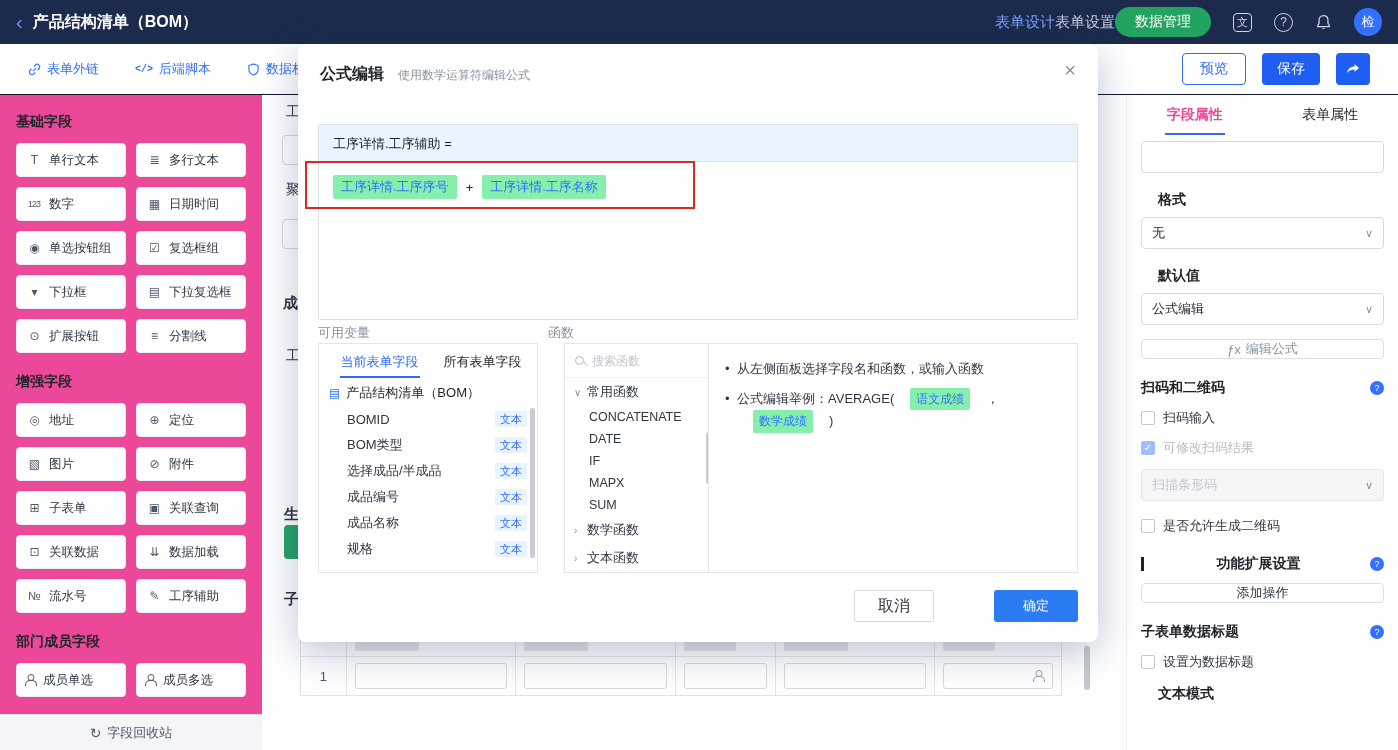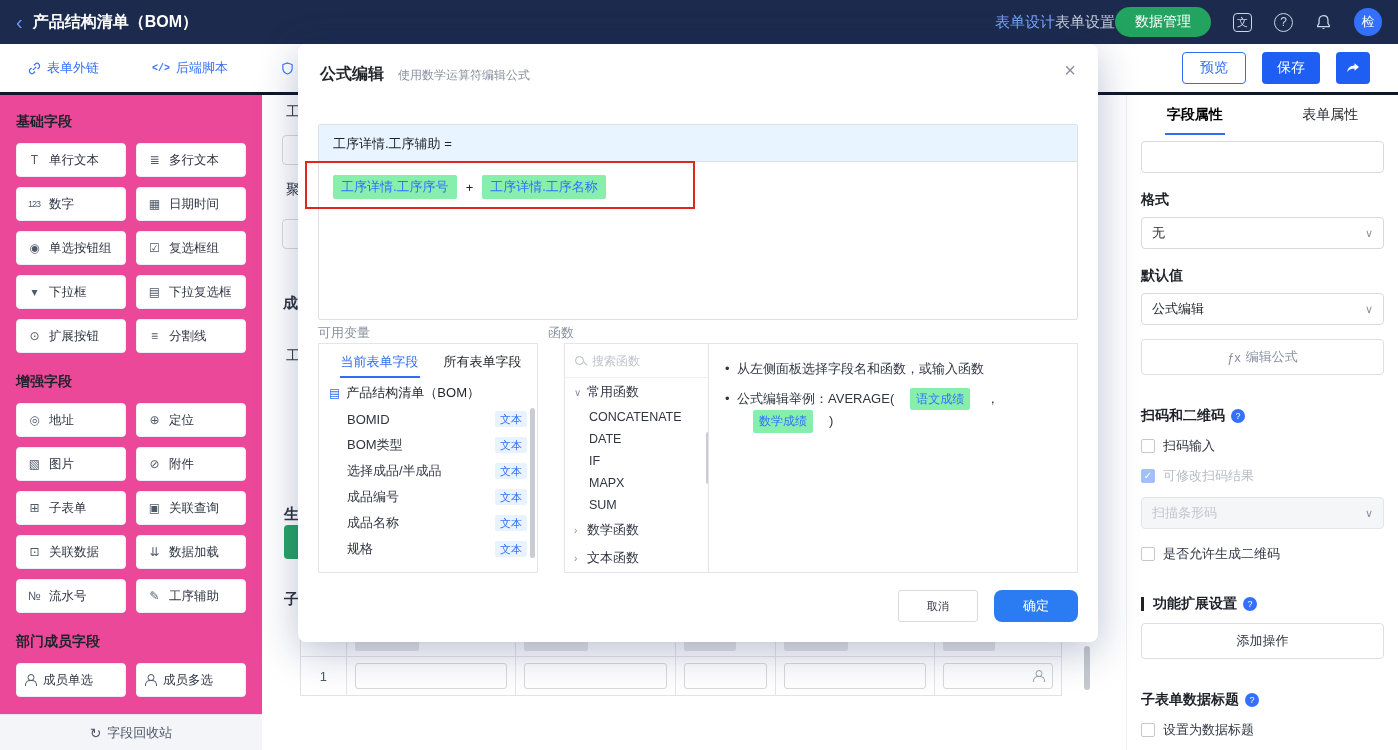--- a/index.html
+++ b/index.html
@@ -15,21 +15,21 @@
   .tb-center { flex:1; display:flex; justify-content:flex-end; font-size:15px; }
   .tb-nav { color:#c3cbdd; cursor:pointer; }
   .tb-nav.active { color:#76a1ff; }
   .tb-right { display:flex; align-items:center; gap:22px; }
   .btn-green { height:30px; padding:0 20px; border-radius:16px; background:#22a35f; color:#fff; font-size:14px; display:flex; align-items:center; cursor:pointer; }
   .lang-box { width:19px; height:19px; border:1.4px solid #cdd5e6; border-radius:4px; color:#cdd5e6; font-size:11px; display:flex; align-items:center; justify-content:center; }
   .help-circ { width:19px; height:19px; border:1.4px solid #cdd5e6; border-radius:50%; color:#cdd5e6; font-size:12px; display:flex; align-items:center; justify-content:center; }
   .avatar { width:28px; height:28px; border-radius:50%; background:#3370ff; color:#fff; font-size:13px; display:flex; align-items:center; justify-content:center; }
 
   
-  .toolbar { position:absolute; left:0; top:44px; width:100%; height:51px; background:#fff; border-bottom:3px solid #0f172a; display:flex; align-items:center; padding:0 28px; gap:53px; z-index:4; }
+  .toolbar { position:absolute; left:0; top:44px; width:100%; height:51px; background:#fff; border-bottom:1px solid #0f172a; display:flex; align-items:center; padding:0 28px; gap:36px; z-index:4; }
   .tool-link { display:flex; align-items:center; gap:6px; color:#3370ff; font-size:13px; cursor:pointer; }
   .code-ic { font-size:10px; font-weight:700; color:#3370ff; font-family:"Liberation Mono",monospace; }
   .tool-right { margin-left:auto; display:flex; align-items:center; gap:16px; }
   .btn-preview { width:64px; height:32px; border:1px solid #2f6ef4; border-radius:4px; color:#2f6ef4; background:#fff; font-size:14px; display:flex; align-items:center; justify-content:center; cursor:pointer; }
   .btn-save { width:58px; height:32px; border-radius:4px; background:#1e5ef3; color:#fff; font-size:14px; display:flex; align-items:center; justify-content:center; cursor:pointer; }
   .btn-share { width:34px; height:32px; border-radius:4px; background:#1e5ef3; display:flex; align-items:center; justify-content:center; cursor:pointer; }
 
   
   .lsb { position:absolute; left:0; top:95px; width:262px; bottom:0; background:#ec4899; padding:14px 16px 44px; overflow:hidden; z-index:3; }
   .sec-title { font-size:14px; font-weight:700; color:#1f2329; margin:4px 0 12px; }
@@ -61,31 +61,31 @@
   
   .person-icon { position:relative; width:12px; height:12px; display:inline-block; flex:none; }
   .person-icon::before { content:""; position:absolute; top:0; left:50%; transform:translateX(-50%); width:5px; height:5px; border:1.3px solid currentColor; border-radius:50%; }
   .person-icon::after { content:""; position:absolute; bottom:0; left:50%; transform:translateX(-50%); width:10px; height:5px; border:1.3px solid currentColor; border-bottom:none; border-radius:5px 5px 0 0; }
 
   
   .rsb { position:absolute; right:0; top:95px; width:272px; bottom:0; background:#fff; border-left:1px solid #eef0f2; overflow:hidden; z-index:3; }
   .rtabs { height:40px; display:flex; }
   .rtab { flex:1; display:flex; justify-content:center; align-items:flex-end; font-size:14px; color:#1f2329; cursor:pointer; }
   .rtab span { padding:0 2px 9px; border-bottom:2px solid transparent; }
-  .rtab.active { color:#000000; font-weight:700; }
+  .rtab.active { color:#ec4899; font-weight:700; }
   .rtab.active span { border-bottom-color:#2f6ef4; }
   .rbody { padding:6px 14px 0; }
   .inputbox { height:32px; border:1px solid #d9d9d9; border-radius:4px; background:#fff; }
-  .rlabel { font-size:14px; font-weight:700; color:#1f2329; margin:18px 0 8px; }
+  .rlabel { font-size:14px; font-weight:700; color:#1f2329; margin:18px 17px 8px; }
   .select { height:32px; border:1px solid #d9d9d9; border-radius:4px; display:flex; align-items:center; justify-content:space-between; padding:0 10px; font-size:13px; color:#1f2329; background:#fff; cursor:pointer; }
   .select .chev { color:#8a919f; font-size:11px; }
   .select.disabled { background:#f5f6f8; color:#c2c6ce; border-color:#e3e5e9; cursor:default; }
-  .btn-outline { height:36px; border:1px solid #dcdfe3; border-radius:4px; display:flex; align-items:center; justify-content:center; gap:5px; font-size:13px; color:#8a919f; background:#fff; margin-top:14px; cursor:pointer; }
+  .btn-outline { height:20px; border:1px solid #dcdfe3; border-radius:4px; display:flex; align-items:center; justify-content:center; gap:5px; font-size:13px; color:#8a919f; background:#fff; margin-top:14px; cursor:pointer; }
   .btn-outline.dark { color:#2f3542; }
-  .rsec { display:flex; align-items:center; gap:6px; margin:32px 0 6px; }
+  .rsec { display:flex; align-items:center; gap:6px; margin:20px 0 6px;justify-content:space-between; }
   .rsec-t { font-size:14px; font-weight:700; color:#1f2329; }
   .q-ic { width:14px; height:14px; border-radius:50%; background:#3370ff; color:#fff; font-size:9px; display:flex; align-items:center; justify-content:center; flex:none; }
   .bar-mark { width:3px; height:14px; background:#1f2329; display:inline-block; margin-right:3px; }
   .cbrow { display:flex; align-items:center; gap:8px; margin:12px 0; }
   .cb { width:14px; height:14px; border:1px solid #c5c8ce; border-radius:2px; background:#fff; flex:none; cursor:pointer; display:flex; align-items:center; justify-content:center; }
   .cb.checked { background:#a3bffa; border-color:#a3bffa; }
   .cb.checked::after { content:"✓"; color:#fff; font-size:10px; line-height:1; }
   .cb-label { font-size:13px; color:#2f3542; }
   .cb-label.dis { color:#b8bcc4; }
 
@@ -125,22 +125,22 @@
   .fn-input::placeholder { color:#bfc4cc; }
   .fgroup { display:flex; align-items:center; gap:5px; padding:5px 9px; font-size:13px; color:#2f3542; cursor:pointer; }
   .fchev { color:#8a919f; font-size:10px; width:8px; }
   .fnitem { padding:4px 9px 4px 24px; font-size:12.5px; color:#2f3542; cursor:pointer; }
   .p-hints { padding:14px 16px; }
   .hint-line { position:relative; font-size:13px; color:#2f3542; line-height:1.7; padding-left:12px; }
   .hint-line + .hint-line { margin-top:8px; }
   .hint-line::before { content:"•"; position:absolute; left:0; color:#2f3542; }
   .hint-line .chip { font-size:12px; padding:1px 6px; margin:0 16px; }
   .m-footer { position:absolute; right:20px; bottom:20px; display:flex; gap:16px; }
-  .btn-cancel { width:80px; height:32px; border:1px solid #d9d9d9; border-radius:3px; background:#fff; color:#2f3542; font-size:11px; display:flex; align-items:center; justify-content:center; cursor:pointer; }
-  .btn-confirm { width:84px; height:32px; border-radius:8px; background:#2b7cf2; color:#fff; font-size:13px; display:flex; align-items:center; justify-content:center; cursor:pointer; }
+  .btn-cancel { width:80px; height:32px; border:1px solid #d9d9d9; border-radius:3px; background:#fff; color:#2f3542; font-size:16px; display:flex; align-items:center; justify-content:center; cursor:pointer; }
+  .btn-confirm { width:84px; height:32px; border-radius:3px; background:#2b7cf2; color:#fff; font-size:13px; display:flex; align-items:center; justify-content:center; cursor:pointer;margin-left:44px; }
 </style>
 </head>
 <body>
 
 <div class="app">
 
   <header class="topbar">
     <div class="tb-left">
       <span class="back-ic">‹</span>
       <span class="tb-title">产品结构清单（BOM）</span>

